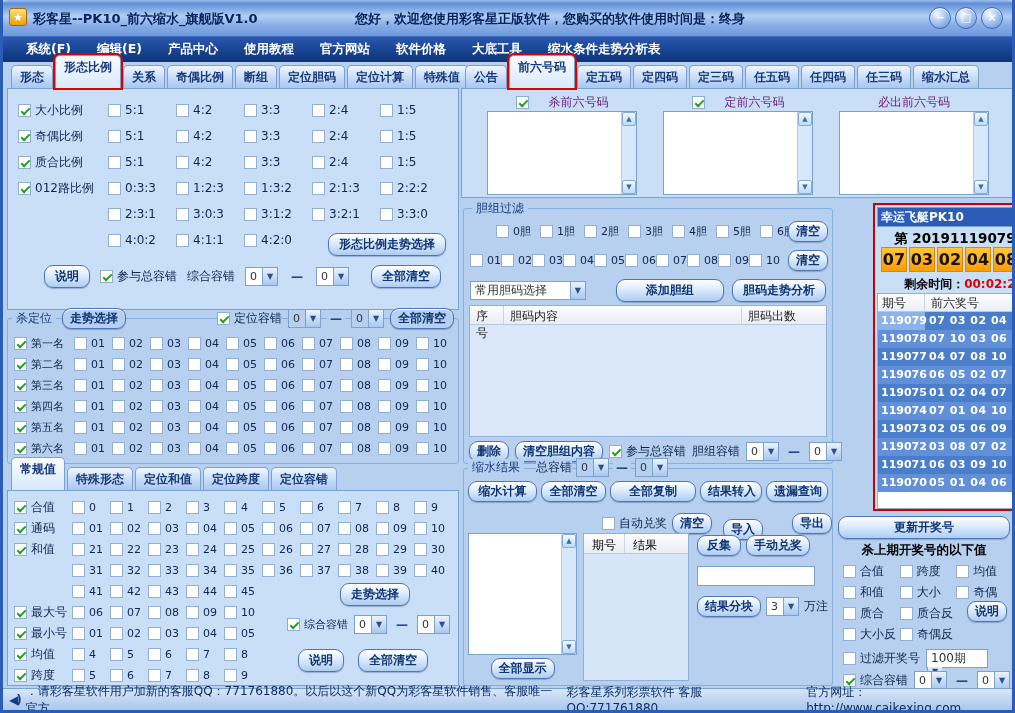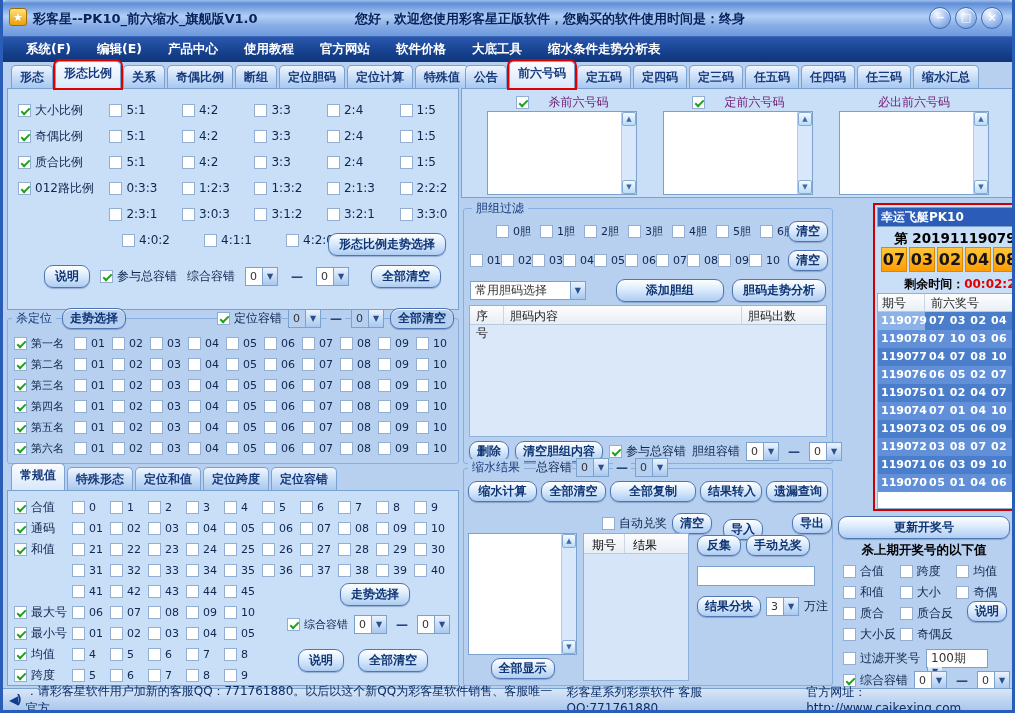--- a/index.html
+++ b/index.html
@@ -27,35 +27,35 @@
 .menu-item { color:#fff; font-weight:bold; font-size:12.5px; padding:0 13px; }
 
 
 .main { position:absolute; left:0; top:62px; width:1009px; height:626px; background:#b7d0ef; }
 
 
 .tabs { display:flex; gap:2px; align-items:flex-end; height:22px; padding-left:4px; }
 .tab { padding:3px 8px 2px; font-size:12px; font-weight:bold; color:#173a7c; white-space:nowrap;
   background:linear-gradient(#f0f6fe,#c2d9f6 60%,#a9c8ef); border:1px solid #7aa2d0; border-bottom:none;
   border-radius:5px 5px 0 0; }
-.tab.active { background:linear-gradient(#fafcff,#d8e8fb); padding-bottom:6px; }
+.tab.active { background:linear-gradient(#fafcff,#d8e8fb); padding-bottom:12px; }
 .tab.redbox { box-shadow:0 0 0 2px #dd0000; position:relative; z-index:2; }
 .tabpage { border:1px solid #7aa2d0; background:#c9def7; position:relative; }
 
 
 .chk { display:inline-flex; align-items:center; gap:4px; }
 .box { width:13px; height:13px; min-width:13px; background:#fff; border:1px solid #92aed2; position:relative; display:inline-block; }
 .box.on::after { content:''; position:absolute; left:2px; top:3px; width:7px; height:3px;
   border-left:2px solid #1fa11f; border-bottom:2px solid #1fa11f; transform:rotate(-45deg); }
 .clb { font-size:12px; color:#10254f; white-space:nowrap; }
 
 
 .row { display:flex; align-items:center; padding-left:10px; }
 .lead-spacer { display:inline-block; width:90px; }
-#left-top .row { height:26px;gap:14px; }
+#left-top .row { height:26px; }
 #left-top .chk.lead { width:90px; }
 #left-top .chk.opt { width:68px; }
 #kill-rows .row { height:21px; padding-left:6px; }
 #kill-rows .chk.lead { width:60px; font-size:11px; }
 #kill-rows .chk.opt { width:38px; }
 #kill-rows .clb { font-size:11px; }
 #left-bottom .row { height:21px; padding-left:6px; }
 #left-bottom .chk.lead { width:58px; }
 #left-bottom .chk.opt { width:38px; }
 #left-bottom .lead-spacer { width:58px; }

